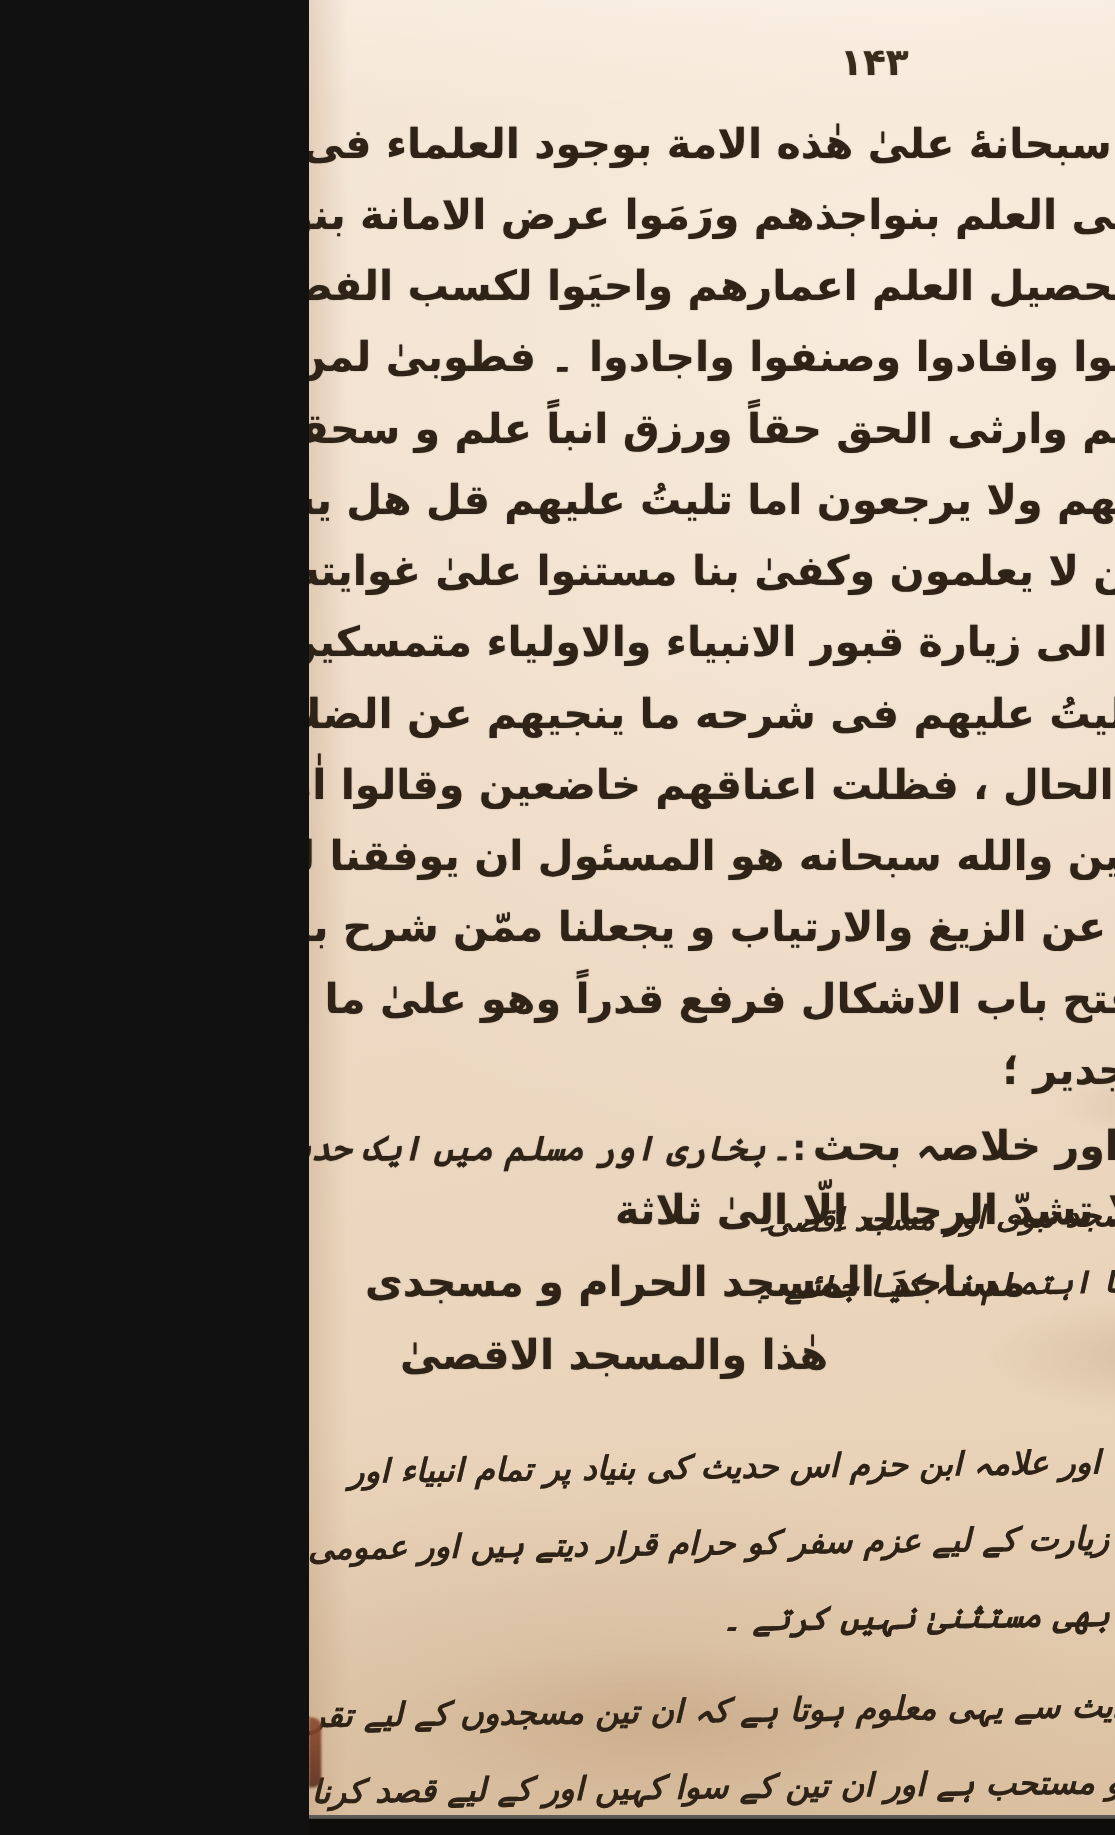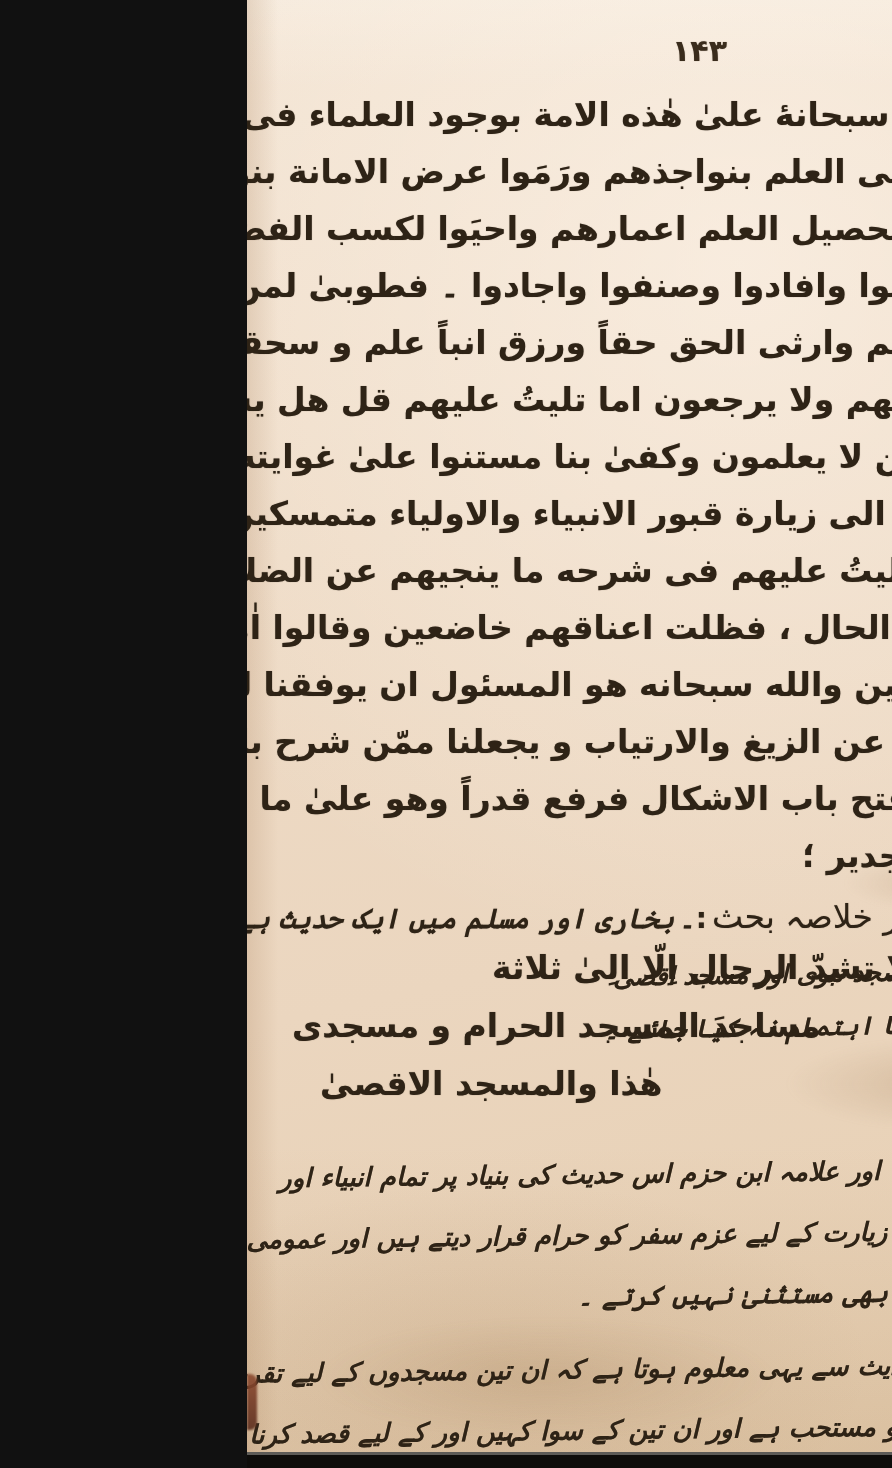--- a/index.html
+++ b/index.html
@@ -90,21 +90,21 @@
     padding-left:510px;
     white-space:nowrap;
   }
   .heading-line{
     margin-top:4px;
     height:62px; line-height:58px;
     text-align:justify; text-align-last:justify;
     white-space:nowrap;
     text-shadow:0 0 1px rgba(46,35,22,.45);
   }
-  .h-strong{ font-size:33px; font-weight:400; }
+  .h-strong{ font-size:33px; font-weight:700; }
   .h-sep{ font-size:28px; font-weight:700; }
   .h-rest{ font-size:27px; font-weight:600; font-style:italic; }
 
   .quote{ position:relative; height:174px; margin-top:2px; }
   .q-ar{
     position:absolute; font-size:33px; font-weight:800;
     white-space:nowrap; text-shadow:0 0 1px rgba(46,35,22,.5);
   }
   .q-ur{
     position:absolute; font-size:25px; font-weight:600; font-style:italic;

